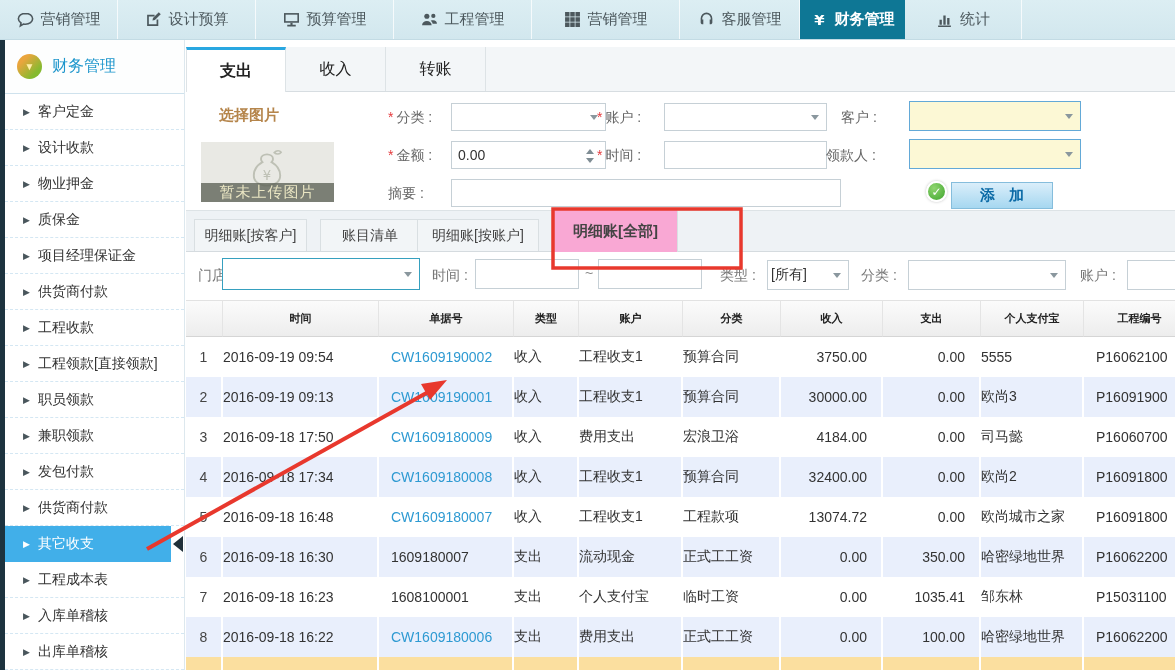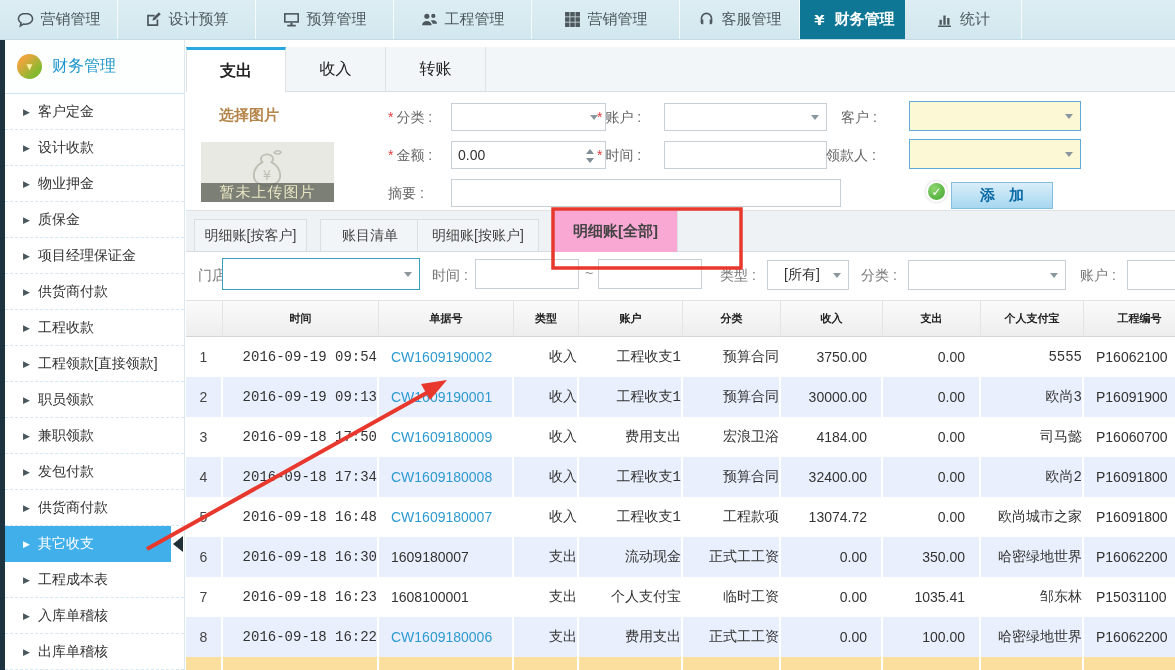--- a/index.html
+++ b/index.html
@@ -45,21 +45,21 @@
     background:#f3f6f8; border-bottom:1px solid #d7dde1; }
   .mtab { width:100px; height:44px; display:flex; align-items:center; justify-content:center;
     font-size:16px; color:#222; background:#f3f6f8; border-right:1px solid #dde3e6; cursor:pointer; }
   .mtab.active { background:#fff; border-top:3px solid #29a7e1; font-weight:bold; height:45px;
     margin-bottom:-1px; z-index:2; border-left:1px solid #dde3e6; }
 
   #form-area { position:absolute; left:0; top:52px; width:100%; height:118px; background:#fff; }
   .flabel { position:absolute; font-size:14px; color:#666; text-align:left; white-space:nowrap; }
   .star { color:#e4393c; font-style:normal; margin-right:3px; font-size:14px; }
   .ctrl { position:absolute; border:1px solid #c6d0d6; background:#fff; font-size:14px; color:#333;
-    padding:0 16px; display:flex; align-items:center; }
+    padding:0 3px; display:flex; align-items:center; }
   .ctrl.yellow { background:#fcf8d5; border-color:#63a9d7; }
   .caret { position:absolute; right:7px; top:50%; margin-top:-2px; width:0; height:0;
     border:4px solid transparent; border-top:5px solid #8a979e; }
   input.ctrl { padding:0 6px; outline:none; }
   .spin { position:absolute; right:4px; top:4px; display:flex; flex-direction:column; gap:4px; }
   .spin i { width:0; height:0; border:4px solid transparent; display:block; }
   .spin .up { border-bottom:5px solid #7f8d94; }
   .spin .dn { border-top:5px solid #7f8d94; }
   #pick-label { position:absolute; left:33px; top:14px; color:#b5854b; font-weight:bold; font-size:15px; }
   #img-box { position:absolute; left:15px; top:50px; width:133px; height:60px; background:#e9e9e4; overflow:hidden; }
@@ -94,21 +94,21 @@
 
   #table-area { position:absolute; left:0; top:260px; width:100%; height:370px; overflow:hidden; }
   table { width:1010px; border-collapse:separate; border-spacing:0; table-layout:fixed; }
   th { height:37px; background:linear-gradient(#fbfbfb,#ededed); border-top:1px solid #e2e2e2;
     border-bottom:1px solid #d5d5d5; border-right:1px solid #e4e4e4; font-size:11px; color:#222; font-weight:bold; }
   td { height:40px; font-size:14px; color:#333; border-right:2px solid #fff; overflow:hidden; white-space:nowrap; }
   tr.alt td { background:#e9effc; }
   tr.plain td { background:#fff; }
   td.c0 { text-align:center; color:#444; background:#f7f9fc; }
   tr.alt td.c0 { background:#e9effc; }
-  td.c1,td.c3,td.c4,td.c5,td.c8 { text-align:right;font-family:Liberation Mono, monospace; }
+  td.c1,td.c3,td.c4,td.c5,td.c8 { text-align:left; }
   td.c2 { padding-left:12px; }
   td.c6,td.c7 { text-align:right; padding-right:14px; }
   td.c9 { padding-left:12px; }
   .link { color:#2e9ad2; cursor:pointer; }
   tr.highlight td { background:#fbdf9f !important; height:14px; }
 
   #annotation-layer { position:absolute; left:0; top:0; width:1175px; height:670px; pointer-events:none; z-index:99; }
 </style>
 </head>
 <body>

